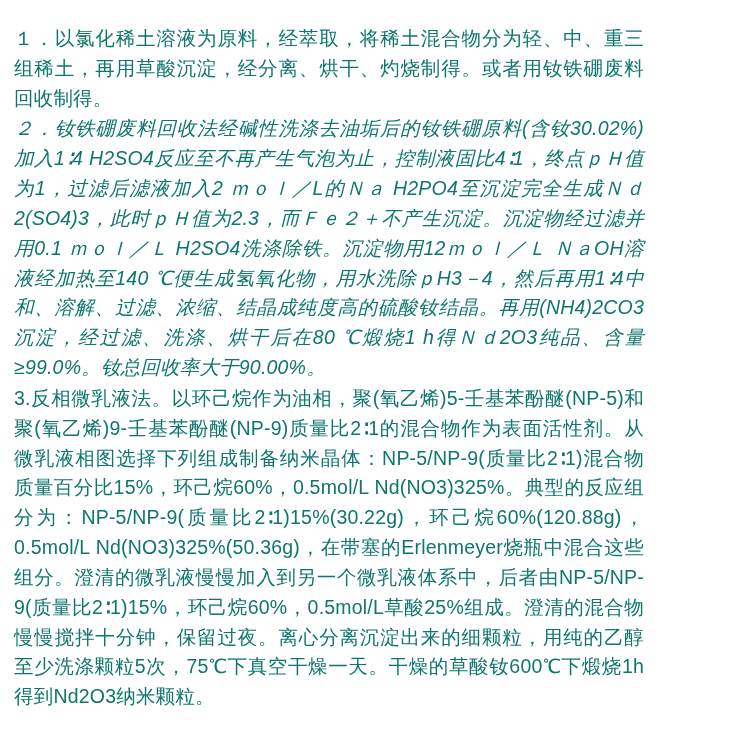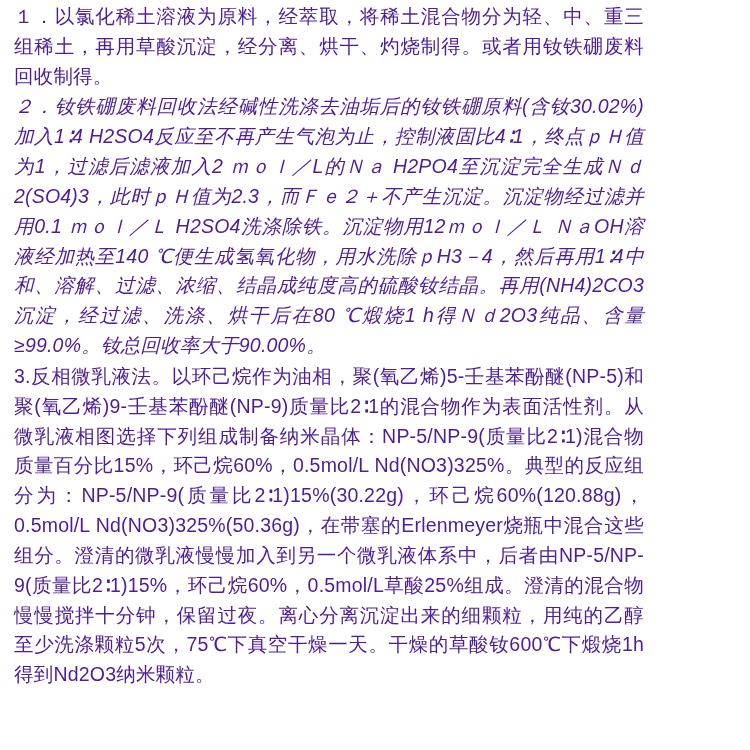--- a/index.html
+++ b/index.html
@@ -10,22 +10,22 @@
     width: 750px;
     height: 750px;
     background: #ffffff;
     font-family: "Liberation Sans", sans-serif;
     overflow: hidden;
   }
   .page {
     width: 658px;
     height: 750px;
     box-sizing: border-box;
-    padding: 2px 14px 0 14px;
-    color: #4c1d95;
+    padding: 24px 14px 0 14px;
+    color: #0f766e;
   }
   .para {
     font-size: 19.5px;
     line-height: 1.53;
     text-align: justify;
     text-justify: inter-ideograph;
     margin: 0 0 1px 0;
     letter-spacing: 0.2px;
     word-break: break-word;
   }

